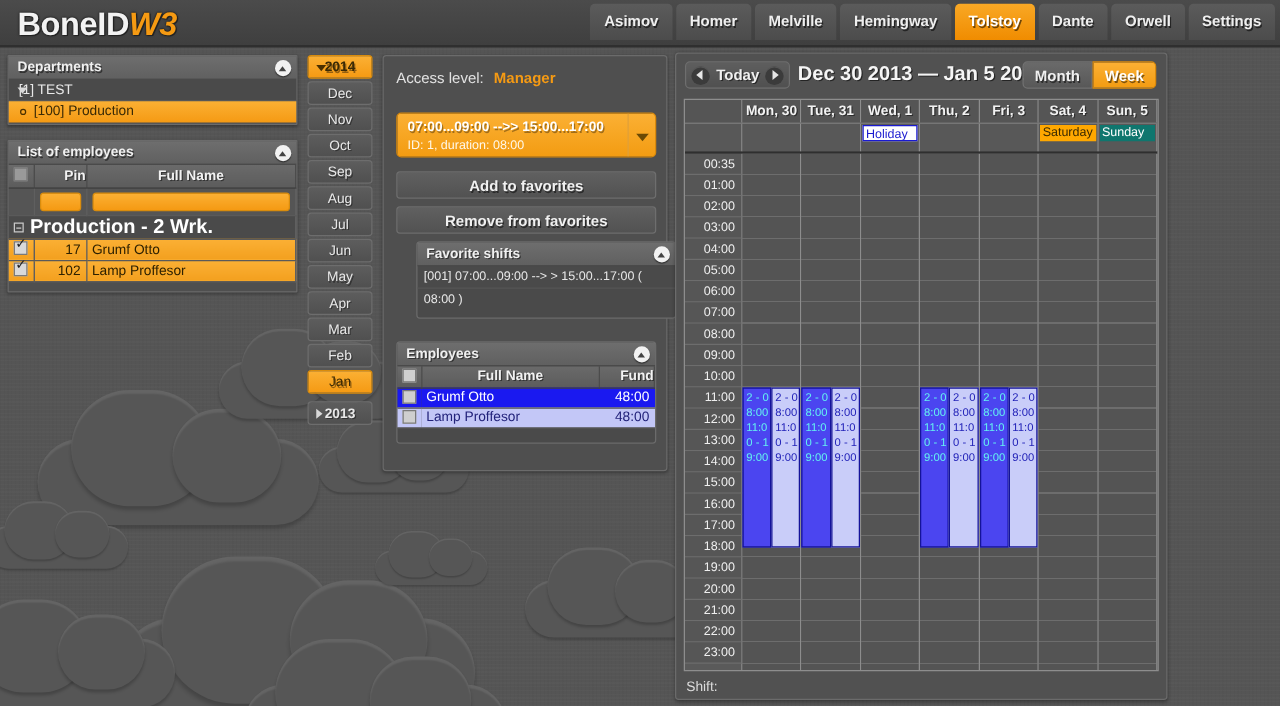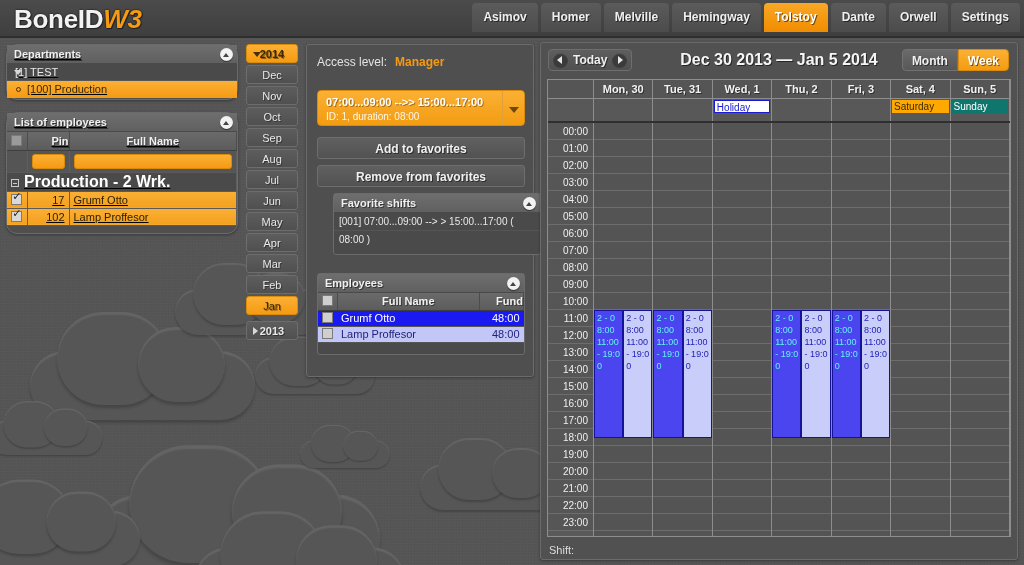--- a/index.html
+++ b/index.html
@@ -50,23 +50,22 @@
   .tab.active {
     background: linear-gradient(#f9a825, #f08c00);
     color: #fff;
   }
 
   
   .panel {
     position: absolute;
     background: #4f4f4f;
     border: 1px solid #6b6b6b;
-    border-radius: 11px;
+    border-radius: 1px;
     box-shadow: 0 1px 3px rgba(0,0,0,.35);
-    text-decoration: underline;
   }
   .panel-hd {
     height: 19px; line-height: 19px;
     background: linear-gradient(#6e6e6e, #606060);
     color: #f0f0f0; font-size: 11px; font-weight: bold;
     padding-left: 7px; position: relative;
     text-shadow: 1px 1px 0 rgba(0,0,0,.5);
     border-bottom: 1px solid #4a4a4a;
   }
   .collapse {
@@ -249,21 +248,21 @@
   }
   .etbl td { height: 16px; padding: 0 4px; border-bottom: 1px solid #555; }
   .etbl tr.b1 td { background: #1a19f0; color: #fff; }
   .etbl tr.b2 td { background: #c3c7f7; color: #22227a; }
   .e-chk { width: 18px; text-align: center; }
   .e-fund { width: 44px; text-align: right; }
   .etbl .chkbox { background: #cfcfcf; }
 
   
   #calendar {
-    position: absolute; left: 540px; top: 42px; width: 478px; height: 518px;
+    position: absolute; left: 540px; top: 42px; width: 394px; height: 518px;
     background: #515151; border: 1px solid #6b6b6b; border-radius: 3px;
     box-shadow: 0 1px 3px rgba(0,0,0,.35);
   }
   #caltoolbar { position: relative; height: 34px; }
   #navgroup {
     position: absolute; left: 7px; top: 6px; height: 22px;
     background: linear-gradient(#5e5e5e, #505050);
     border: 1px solid #6e6e6e; border-radius: 4px;
     display: flex; align-items: center; padding: 0 4px; gap: 5px;
   }
@@ -588,21 +587,21 @@
           <div class="ad"></div>
           <div class="ad">
             <div class="badge sat">Saturday</div>
           </div>
           <div class="ad">
             <div class="badge sun">Sunday</div>
           </div>
         </div>
       <div id="gridbody">
         <div id="timecol">
-            <div class="tcell">00:00</div>
+            <div class="tcell">00:35</div>
             <div class="tcell">01:00</div>
             <div class="tcell">02:00</div>
             <div class="tcell">03:00</div>
             <div class="tcell">04:00</div>
             <div class="tcell">05:00</div>
             <div class="tcell">06:00</div>
             <div class="tcell">07:00</div>
             <div class="tcell">08:00</div>
             <div class="tcell">09:00</div>
             <div class="tcell">10:00</div>

